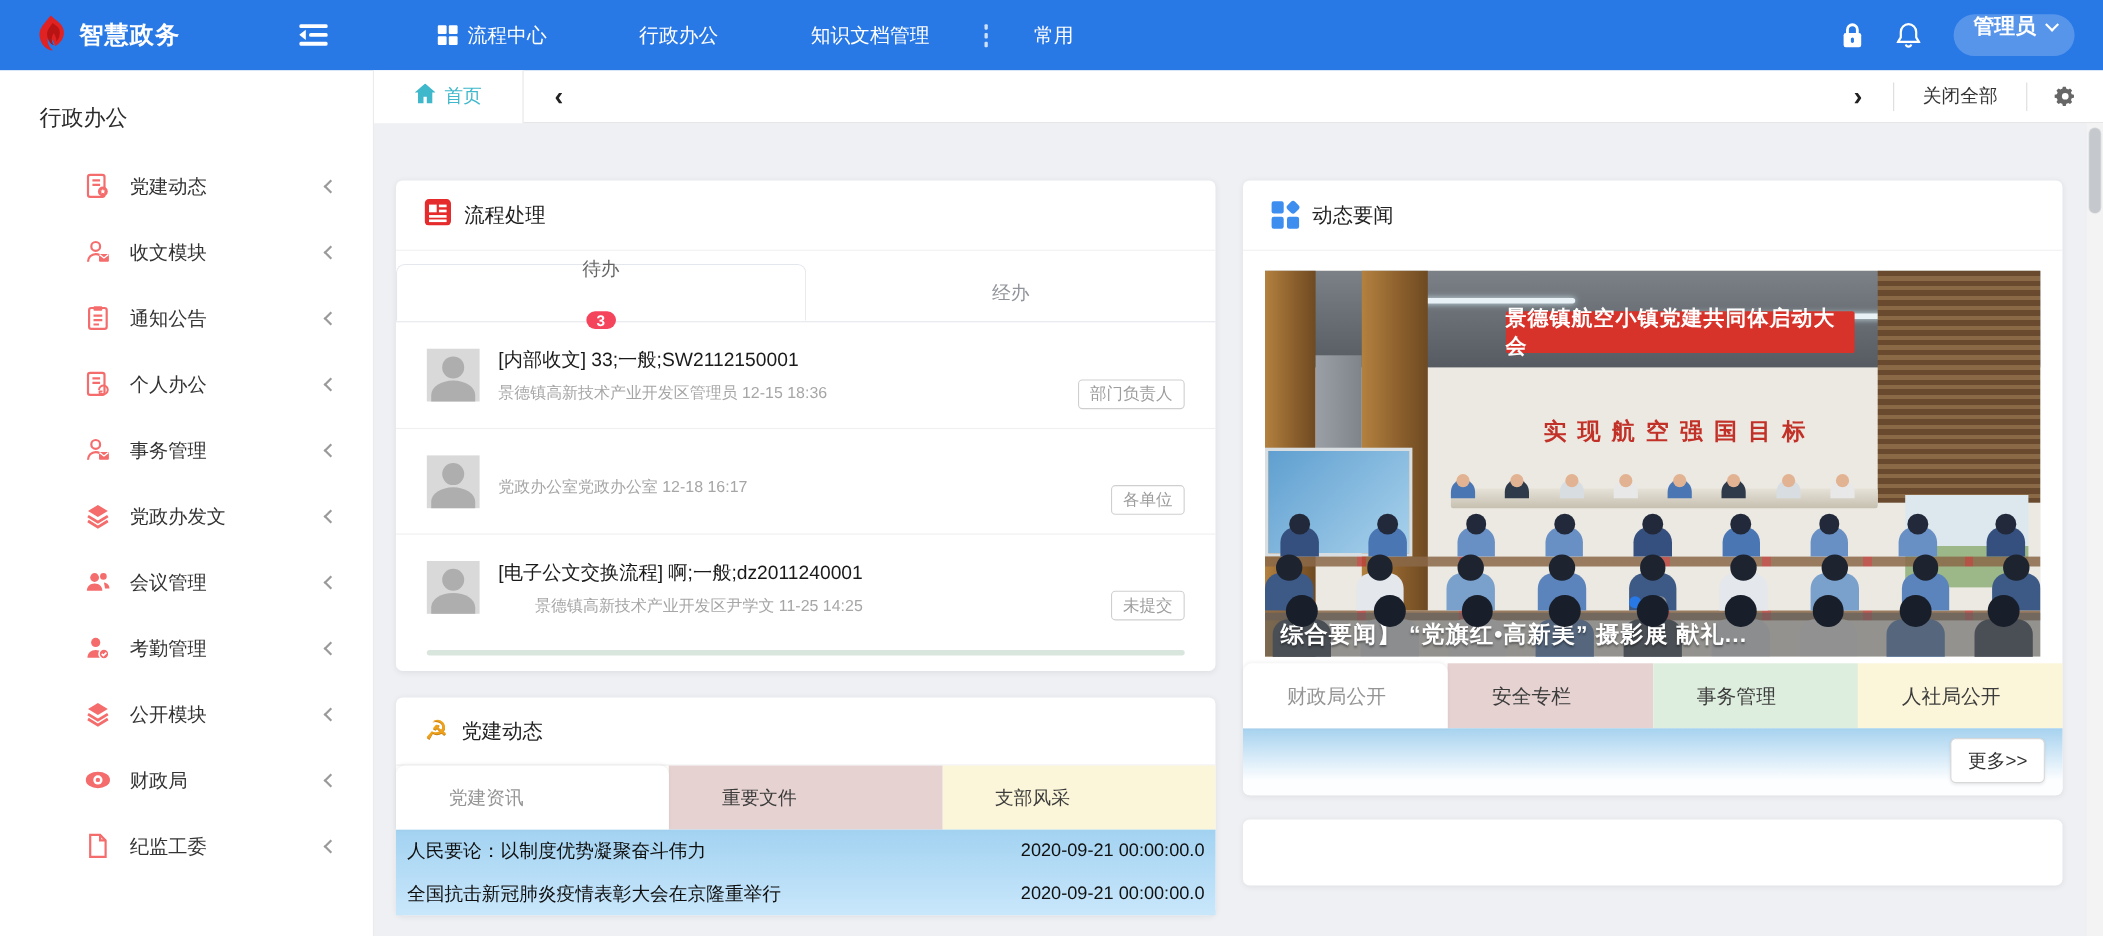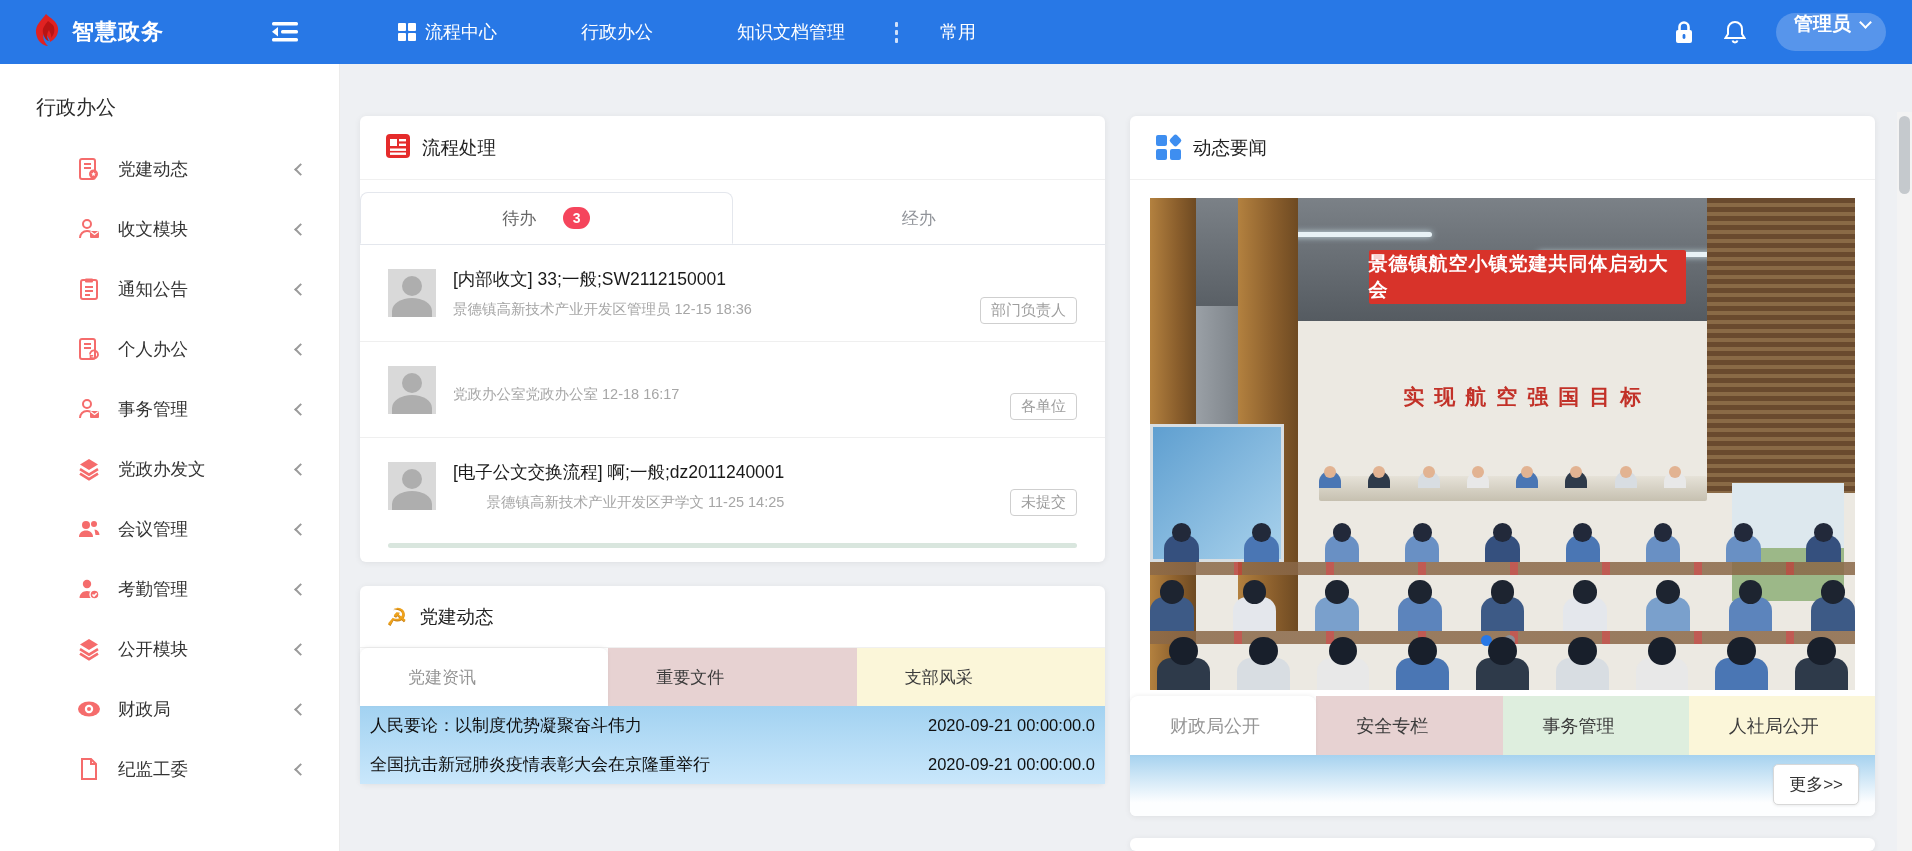--- a/index.html
+++ b/index.html
@@ -41,21 +41,21 @@
   .gear { padding:0 24px; cursor:pointer; display:flex; }
 
   .content { flex:1; display:flex; gap:25px; padding:52px 20px 0 20px; overflow:hidden; }
   .col { width:745px; flex:none; display:flex; flex-direction:column; }
   .card { background:#fff; border-radius:6px; box-shadow:0 1px 6px rgba(0,0,0,.07); }
   .card-header { height:64px; display:flex; align-items:center; gap:12px; padding:0 26px; border-bottom:1px solid #f0f0f0; }
   .card-title { font-size:18.5px; color:#222; }
 
   
   .proc-tabs { display:flex; border-bottom:1px solid #e4e7ed; padding-top:12px; }
-  .proc-tab { width:50%; height:52px; display:flex; align-items:center; justify-content:center; gap:27px; font-size:17px; color:#909399; cursor:pointer; }
+  .proc-tab { width:50%; height:52px; display:flex; align-items:center; justify-content:center; gap:27px; font-size:17px; color:#909399; cursor:pointer;flex-direction:column; }
   .proc-tab.active { background:#fff; border:1px solid #e4e7ed; border-bottom:1px solid #fff; border-radius:8px 8px 0 0; margin-bottom:-1px; color:#666; }
   .num-badge { min-width:27px; height:22px; background:#f5455c; color:#fff; border-radius:12px; font-size:14px; font-weight:bold; display:flex; align-items:center; justify-content:center; padding:0 7px; }
   .proc-item { position:relative; height:96px; display:flex; align-items:center; padding:0 28px; }
   .proc-item + .proc-item { border-top:1px solid #efefef; }
   .avatar { width:48px; height:48px; background:#d9d9d9; flex:none; margin-right:17px; position:relative; overflow:hidden; }
   .avatar::before { content:""; position:absolute; left:14px; top:7px; width:20px; height:20px; border-radius:50%; background:#aeaeae; }
   .avatar::after { content:""; position:absolute; left:4px; top:29px; width:40px; height:26px; border-radius:50% 50% 0 0; background:#aeaeae; }
   .proc-texts { min-width:0; }
   .proc-title { font-size:17.5px; color:#1a1a1a; white-space:nowrap; overflow:hidden; text-overflow:ellipsis; max-width:560px; }
   .proc-meta { font-size:14.5px; color:#a6a6a6; margin-top:9px;text-align:right; }
@@ -70,21 +70,21 @@
   .color-tab.active { background:#fff; color:#949494; border-radius:8px 8px 0 0; box-shadow:0 -1px 4px rgba(0,0,0,.06); position:relative; z-index:1; }
   .party-rows { background:linear-gradient(180deg,#a2d2f1 0%,#c9e7fb 100%); }
   .party-row { height:39px; display:flex; align-items:center; justify-content:space-between; padding:0 10px 0 10px; cursor:pointer; }
   .party-row-title { font-size:17px; color:#101010; }
   .party-row-date { font-size:16.5px; color:#101010; }
 
   
   .news-icon { display:grid; grid-template-columns:11px 11px; grid-gap:3px; }
   .news-icon i { width:11px; height:11px; background:#3e8ef0; border-radius:2px; }
   .news-icon i:nth-child(2){ transform:rotate(45deg) scale(.88); border-radius:3px; }
-  .photo-wrap { margin:18px 20px 6px; position:relative; height:492px; overflow:hidden; cursor:pointer; background:#ece9e2; }
+  .photo-wrap { margin:18px 20px 6px; position:relative; height:351px; overflow:hidden; cursor:pointer; background:#ece9e2; }
   .ph { position:absolute; }
   .ph-ceiling { left:0; top:0; right:0; height:25%; background:linear-gradient(180deg,#7b8187,#555b61); }
   .ph-tube { background:#e8f2f6; height:5px; border-radius:3px; box-shadow:0 0 6px #cfe6ee; }
   .ph-pillar { top:0; background:linear-gradient(90deg,#b3813f,#8a5e2c 60%,#6e4a22); }
   .ph-curtain { background:linear-gradient(90deg,#9aa0a6,#7e848a); }
   .ph-board { background:linear-gradient(135deg,#5f9fd0,#a9d2ec); border:3px solid #d8dee2; }
   .ph-blinds { background:repeating-linear-gradient(180deg,#6a4a2e 0 5px,#8a6a46 5px 9px); }
   .ph-window { background:linear-gradient(180deg,#dde8ee 55%,#9cb888 55%); }
   .ph-banner { left:31%; top:10.5%; width:45%; height:11%; background:#d8332a; color:#fff; display:flex; align-items:center; justify-content:center; font-size:19px; font-weight:bold; letter-spacing:1px; border-radius:2px; }
   .ph-slogan { left:27%; width:53%; text-align:center; color:#c23128; font-weight:bold; font-size:21px; letter-spacing:10px; font-family:"DejaVu Serif","Liberation Serif",serif; }
@@ -304,20 +304,42 @@
             </svg>
           </span>
     <span class="side-label">纪监工委</span>
     <span class="side-chev"></span>
         </div>
       </div>
   </aside>
 
   <div class="main">
 
+    <div class="tabbar">
+      <div class="home-tab">
+        <span>
+          <svg width="19" height="18" viewBox="0 0 19 18">
+              <path d="M9.5 0 L19 8 h-3 v10 h-5 v-6 h-3 v6 H3 V8 H0 Z" fill="#3fb8cc"></path>
+            </svg>
+        </span>
+        <span>首页</span>
+      </div>
+      <span class="tab-arrow">‹</span>
+      <div class="tabbar-right">
+        <span class="tab-arrow">›</span>
+        <span class="tab-divider"></span>
+        <span class="close-all">关闭全部</span>
+        <span class="tab-divider"></span>
+        <span class="gear">
+          <svg width="21" height="21" viewBox="0 0 24 24">
+              <path fill="#666" d="M12 8.5A3.5 3.5 0 1 1 8.5 12 3.5 3.5 0 0 1 12 8.5m9 5 .1-1.5-.1-1.5-2.3-.6a7 7 0 0 0-.8-1.9l1.2-2-2.1-2.1-2 1.2a7 7 0 0 0-1.9-.8L12.5 2h-3l-.6 2.3a7 7 0 0 0-1.9.8l-2-1.2L2.9 6l1.2 2a7 7 0 0 0-.8 1.9L1 10.5v3l2.3.6a7 7 0 0 0 .8 1.9l-1.2 2L5 20.1l2-1.2a7 7 0 0 0 1.9.8l.6 2.3h3l.6-2.3a7 7 0 0 0 1.9-.8l2 1.2 2.1-2.1-1.2-2a7 7 0 0 0 .8-1.9Z"></path>
+            </svg>
+        </span>
+      </div>
+    </div>
 
     <div class="content">
 
       <div class="col">
         <section class="card">
           <div class="card-header">
             <span>
               <svg width="24" height="24" viewBox="0 0 24 24">
                   <rect width="24" height="24" rx="4" fill="#e52b2b"></rect>
                   <rect x="4" y="5" width="7" height="7" fill="#fff"></rect>
@@ -563,20 +585,21 @@
                   <div class="aud-person" style="width: 52.9px; height: 100%;">
                     <div class="aud-head" style="height: 28.75px; width: 28.75px; background: rgb(24, 31, 43);"></div>
                     <div class="aud-body" style="height: 41.4px; background: rgb(46, 58, 74);"></div>
                   </div>
                 </div>
               </div>
             <div class="carousel-dots">
               <span class="dot active"></span>
               <span class="dot inactive"></span>
             </div>
+            <div class="ph ph-caption">综合要闻】 “党旗红•高新美” 摄影展 献礼...</div>
           </div>
 
           <div class="color-tabs news-tabs" id="news-tabs">
               <div class="color-tab active">财政局公开</div>
               <div class="color-tab" style="background: rgb(231, 210, 210);">安全专栏</div>
               <div class="color-tab" style="background: rgb(222, 238, 222);">事务管理</div>
               <div class="color-tab" style="background: rgb(251, 246, 217);">人社局公开</div>
             </div>
           <div class="more-strip">
             <span class="more-btn">更多&gt;&gt;</span>

